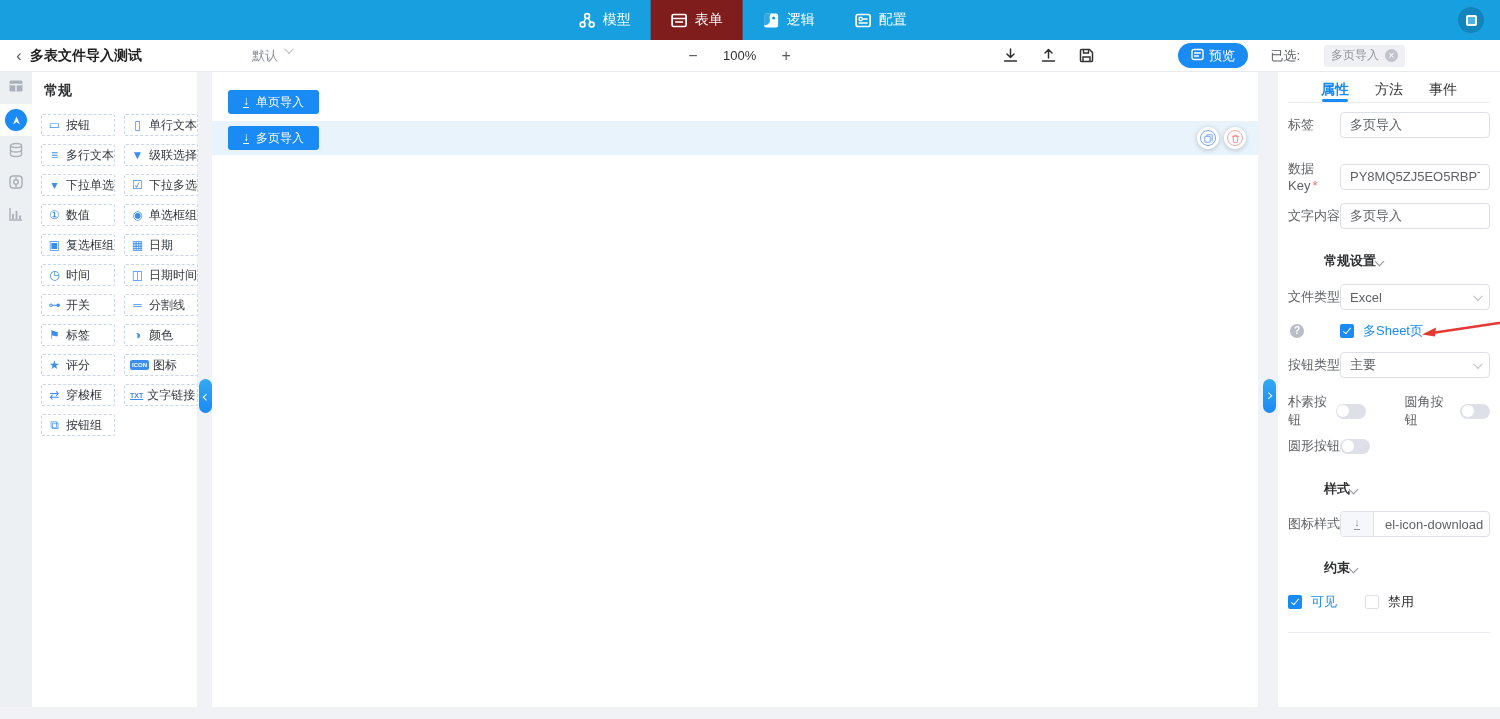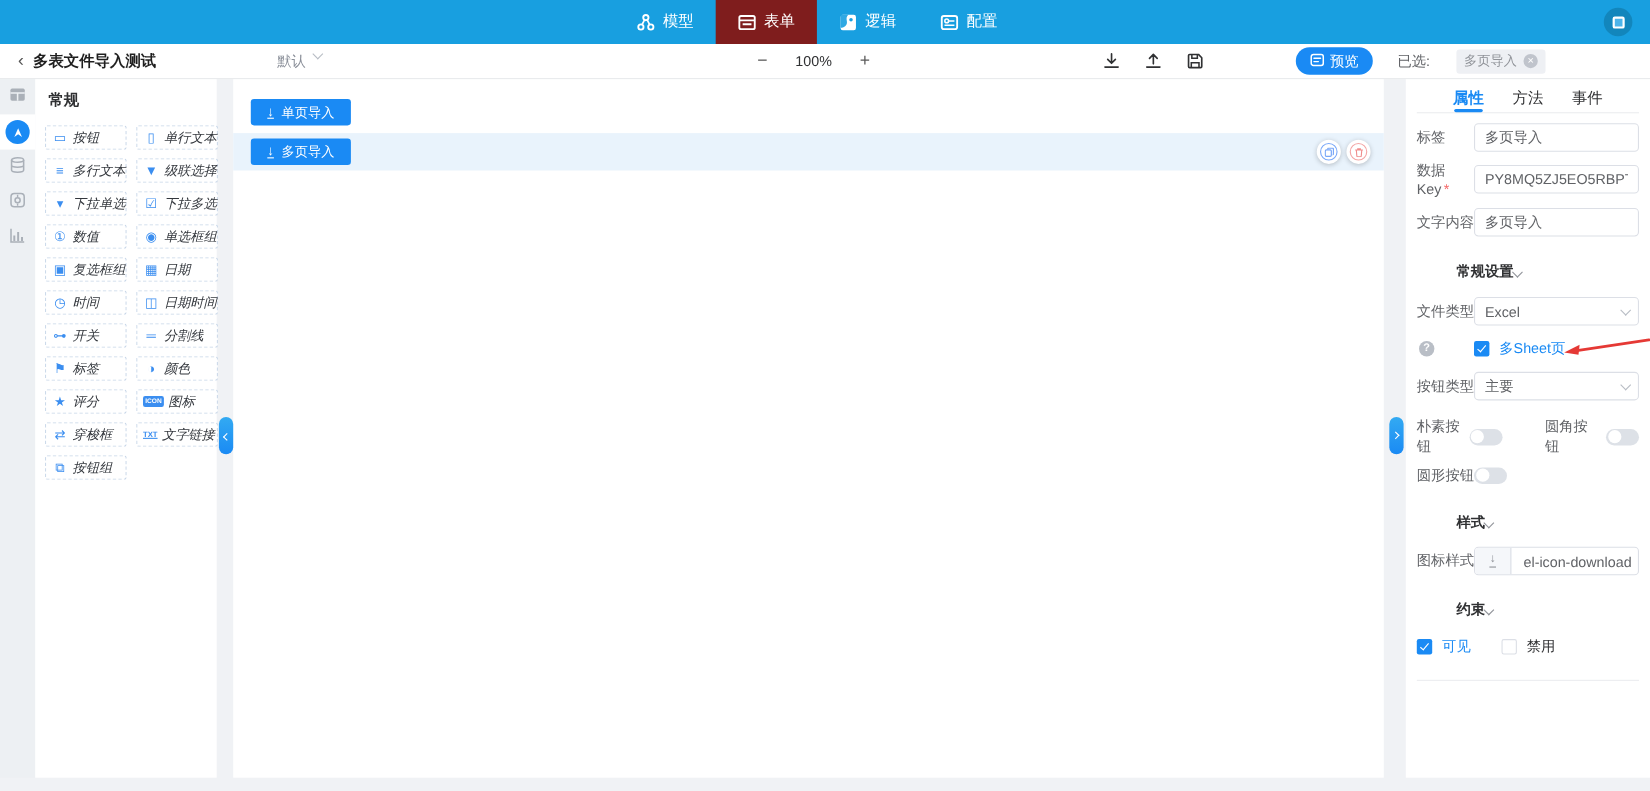--- a/index.html
+++ b/index.html
@@ -39,21 +39,21 @@
   .rail-item.active { background:#fff; }
   .rail-bubble { width:22px; height:22px; border-radius:50%; background:#1a8af4; display:flex; align-items:center; justify-content:center; }
 
   .palette { position:absolute; left:32px; top:0; bottom:0; width:165px; background:#fff; }
   .palette-header { font-size:14px; font-weight:bold; color:#303133; margin:10px 0 0 12px; }
   .palette-grid { display:grid; grid-template-columns:1fr 1fr; gap:8px 9px; margin:14px 9px 0 9px; }
   .p-item { height:22px; border:1px dashed #c7d6e8; border-radius:2px; display:flex; align-items:center; gap:4px; padding-left:5px; cursor:grab; background:#fff; }
   .p-ico { width:15px; font-size:12px; color:#3b8ef0; text-align:center; line-height:1; flex:none; }
   .p-ico.badge { width:auto; font-size:6px; font-weight:bold; background:#3b8ef0; color:#fff; border-radius:2px; padding:2px 2px; }
   .p-ico.underline { width:auto; font-size:7px; font-weight:bold; text-decoration:underline; color:#3b8ef0; }
-  .p-label { font-size:12px; color:#33373d; white-space:nowrap;font-style:italic; }
+  .p-label { font-size:12px; color:#33373d; white-space:nowrap; }
 
   .canvas { position:absolute; left:212px; top:0; bottom:0; width:1046px; background:#fff; padding-top:13px; }
   .c-row { height:34px; display:flex; align-items:center; padding-left:16px; position:relative; }
   .c-row.selected { background:#e9f3fc; margin-top:2px; }
   .el-btn { height:24px; background:#1a8af4; border:none; border-radius:3px; color:#fff; font-size:12px; display:flex; align-items:center; gap:7px; padding:0 15px; cursor:pointer; }
   .dl-glyph { border-bottom:1.5px solid #fff; line-height:0.9; font-size:12px; padding-bottom:1px; }
   .row-actions { position:absolute; right:12px; top:50%; transform:translateY(-50%); display:flex; gap:5px; }
   .act-circle { width:22px; height:22px; border-radius:50%; background:#fff; box-shadow:0 1px 5px rgba(0,0,0,0.22); display:flex; align-items:center; justify-content:center; cursor:pointer; }
   .act-ring { width:16px; height:16px; border-radius:50%; display:flex; align-items:center; justify-content:center; }
   .act-ring.copy { border:1px solid #7aa8f8; }
@@ -368,21 +368,21 @@
       <div class="insp-tabs">
         <span class="insp-tab active">属性</span>
         <span class="insp-tab" style="font-weight:normal">方法</span>
         <span class="insp-tab" style="font-weight:normal">事件</span>
       </div>
 
       <div class="f-row" style="margin-top:9px">
         <span class="f-label">标签</span>
         <input class="f-input" value="多页导入" style="">
       </div>
-      <div class="f-row" style="margin-top:8px">
+      <div class="f-row" style="margin-top:22px">
         <span class="f-label"><span>数据Key</span><span class="req">*</span></span>
         <input class="f-input" value="PY8MQ5ZJ5EO5RBPTN3Z4" style="">
       </div>
       <div class="f-row" style="margin-top:10px">
         <span class="f-label">文字内容</span>
         <input class="f-input" value="多页导入" style="">
       </div>
 
       <div class="sec-head" style="margin-top:23px">
         <span class="sec-title">常规设置</span>

